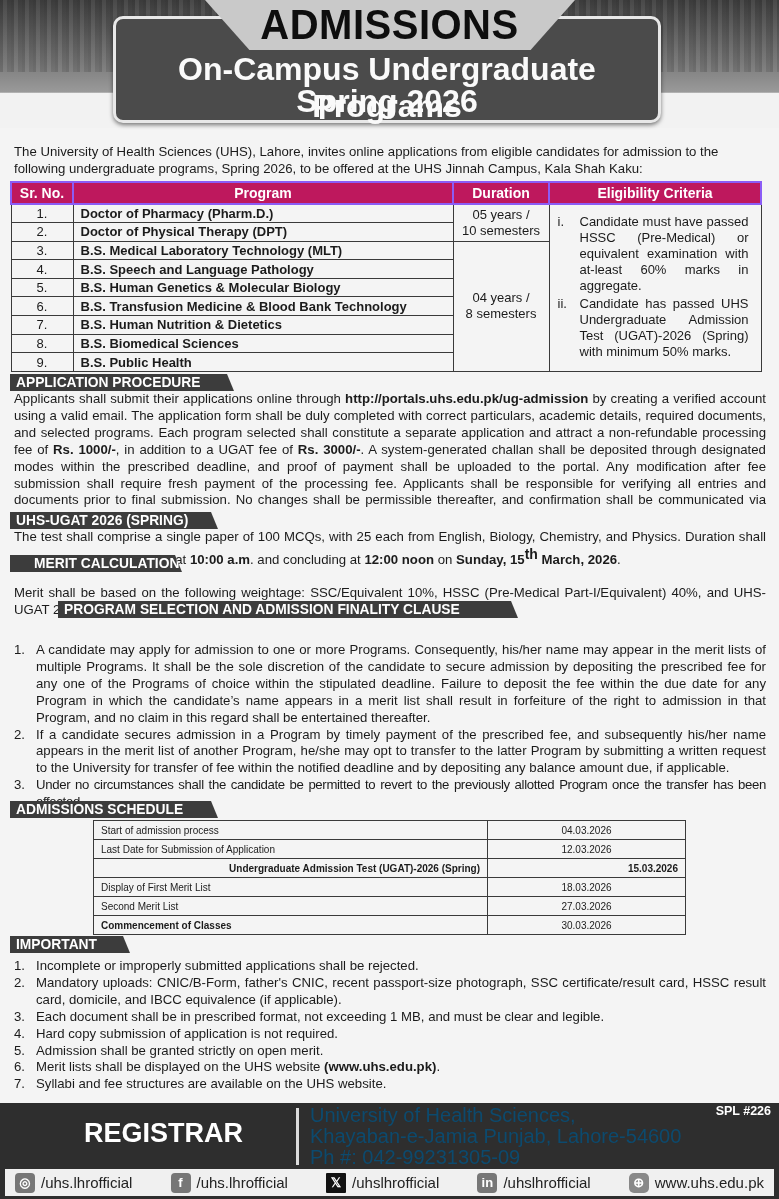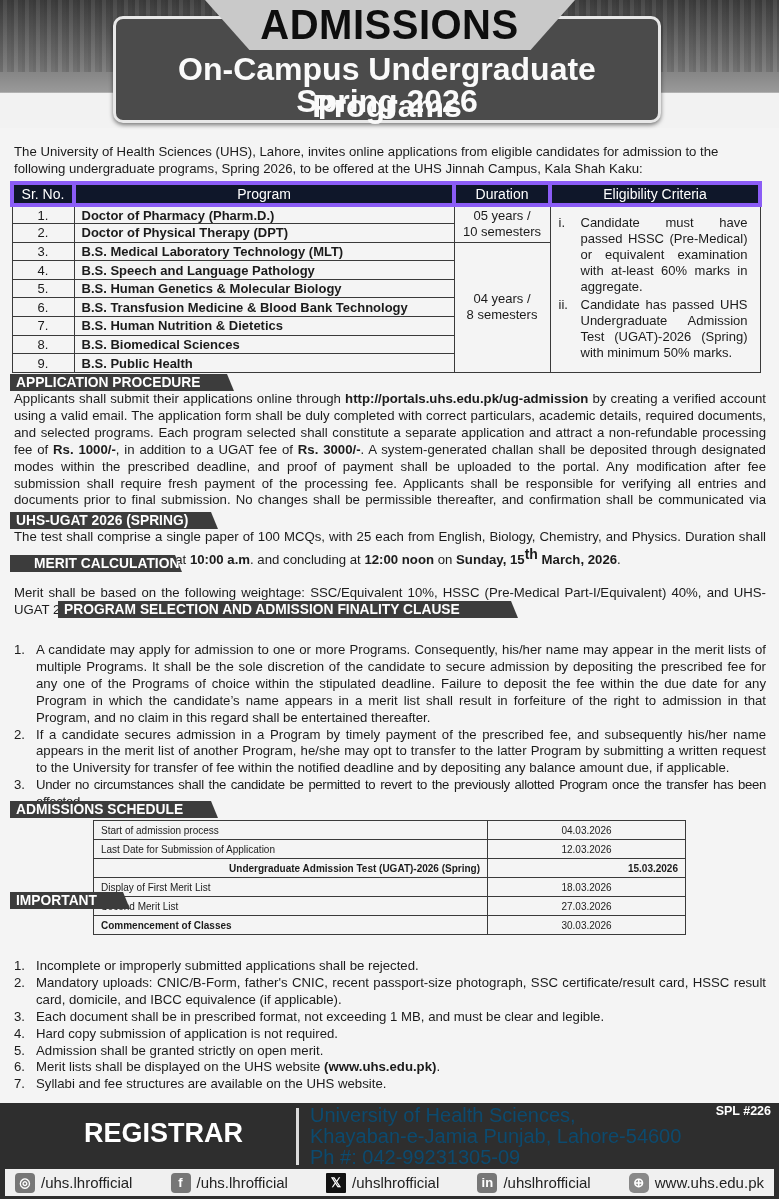--- a/index.html
+++ b/index.html
@@ -22,21 +22,21 @@
     background: #c9c9c9; clip-path: polygon(0 0, 100% 0, 88% 100%, 12% 100%); }
   .banner-sub { position: absolute; left: 113px; width: 548px; text-align: center; color: #fafafa;
     font-weight: 700; font-size: 32px; }
   .banner-sub.l1 { top: 51px; }
   .banner-sub.l2 { top: 83px; }
 
   .intro { position: absolute; left: 14px; top: 143px; width: 752px; font-size: 13.2px; line-height: 17px; text-align: left; }
 
   
   table.programs { position: absolute; left: 10px; top: 181px; width: 752px; border-collapse: collapse; font-size: 13px; }
-  table.programs th { background: #0f172a; color: #fff; font-weight: 400; font-size: 14px; height: 22px; border: 4px solid #8b5cf6; }
+  table.programs th { background: #be185d; color: #fff; font-weight: 700; font-size: 14px; height: 22px; border: 2px solid #8b5cf6; }
   table.programs td { border: 1px solid #3a3a3a; height: 18.6px; padding: 0 0 0 7px; font-weight: 700; }
   table.programs td.sr { text-align: center; padding: 0; font-weight: 400; width: 35px; }
   table.programs td.dur { text-align: center; font-weight: 400; padding: 0; width: 65px; line-height: 16px; }
   table.programs td.elig { font-weight: 400; padding: 6px 12px 6px 8px; vertical-align: middle; }
   .elig-item { display: flex; text-align: justify; line-height: 16px; margin-bottom: 2px; }
   .elig-item .num { width: 22px; flex: none; }
   .elig-item .txt { flex: 1; }
 
   
   .sec-head { position: absolute; left: 10px; height: 17px; background: #3c3c3c; color: #fff;
@@ -202,21 +202,21 @@
     <td>Second Merit List</td>
     <td class="date">27.03.2026</td>
   </tr>
   <tr>
     <td style="font-weight:700">Commencement of Classes</td>
     <td class="date">30.03.2026</td>
   </tr>
 </tbody>
   </table>
 
-<div class="sec-head" style="top:892px; width:120px;">IMPORTANT</div>
+<div class="sec-head" style="top:936px; width:120px;">IMPORTANT</div>
 <ol class="sec-body plain" style="top:958px;">
   <li>
       <span class="n">1.</span>
       <span class="t">Incomplete or improperly submitted applications shall be rejected.</span>
     </li>
   <li>
       <span class="n">2.</span>
       <span class="t">Mandatory uploads: CNIC/B-Form, father's CNIC, recent passport-size photograph, SSC certificate/result card, HSSC result card, domicile, and IBCC equivalence (if applicable).</span>
     </li>
   <li>

